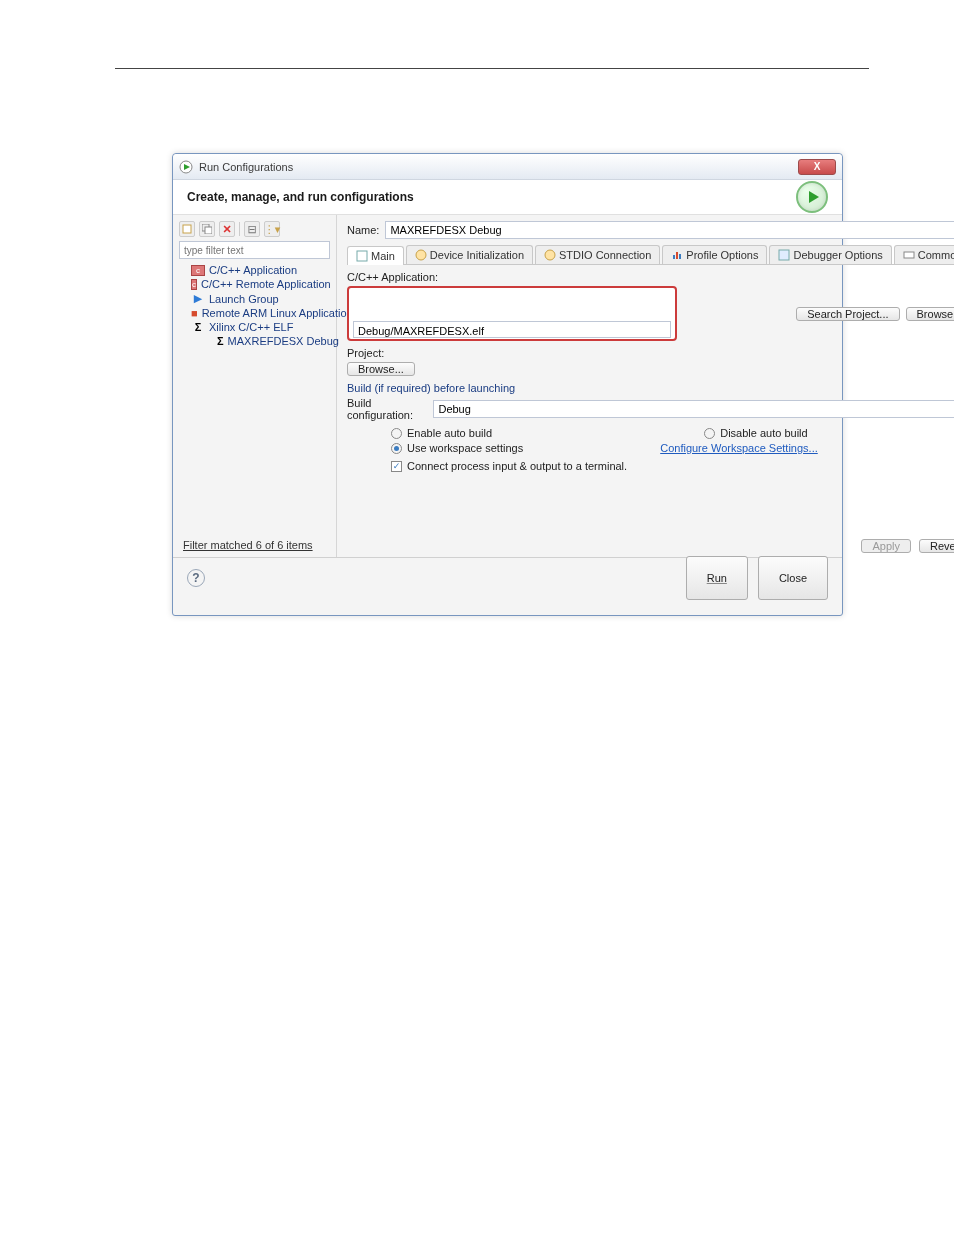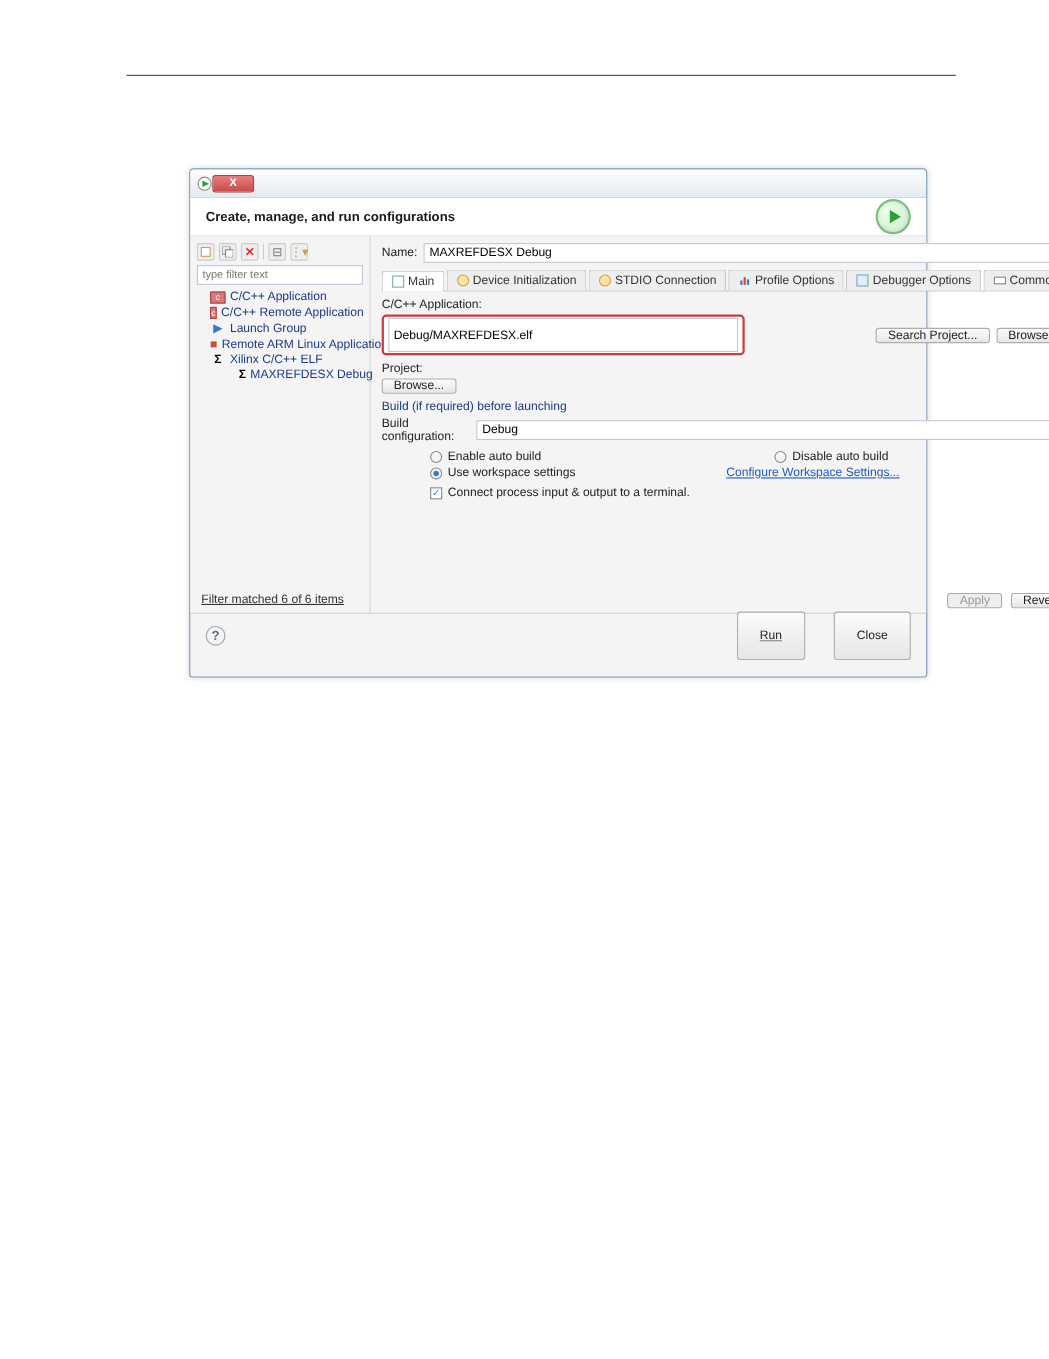--- a/index.html
+++ b/index.html
@@ -64,21 +64,21 @@
     background:#eee; border:1px solid #c8c8c8; border-bottom:none; margin-right:2px;
     border-radius:3px 3px 0 0; color:#333; white-space:nowrap;
   }
   .tab.active { background:#fff; position:relative; top:1px; }
   .tab .ti { width:12px; height:12px; display:inline-block; }
   .section-lbl { color:#222; margin-bottom:3px; }
   .elf-box {
     border:2px solid #cc3b3b; border-radius:4px; padding:1px 4px; display:inline-block;
     background:#fff; width: 330px;
   }
-  .elf-box .inner { border:1px solid #bfc7d6; height:31px; padding:0 4px; display:flex; align-items:center;}
+  .elf-box .inner { border:1px solid #bfc7d6; height:17px; padding:0 4px; display:flex; align-items:flex-end;margin-top:32px;}
   .btn {
     border:1px solid #adadad; background:linear-gradient(#fcfcfc,#e6e6e6);
     padding:0 10px; border-radius:3px; color:#222; white-space:nowrap;
   }
   .btn.dis { color:#9a9a9a; background:#eee; }
   .combo { width:100%; height:18px; border:1px solid #bfc7d6; background:#fff; display:flex; align-items:center; padding:0 4px; margin-bottom:6px;}
   .combo .cv { flex:1; }
   .opts { display:flex; margin-bottom:6px; }
   .opts .col { flex:1; display:flex; flex-direction:column; gap:3px; }
   .radio,.chk { display:flex; align-items:center; gap:5px; color:#222;padding-left:44px; }
@@ -89,34 +89,35 @@
   .right-bottom { margin-top:auto; display:flex; justify-content:flex-end; gap:8px; padding-top:28px;}
   .footer {
     height: 40px; border-top:1px solid #d0d0d0; display:flex; align-items:center;
     padding: 0 14px;
   }
   .help {
     width:18px;height:18px;border:1px solid #9aa7b8;border-radius:50%;color:#5b6b80;
     display:flex;align-items:center;justify-content:center;font-weight:bold;font-size:12px;
   }
   .footer-btns { margin-left:auto; display:flex; gap:10px; }
-  .footer .btn { padding:15px 20px;margin-left:16px; }
+  .footer .btn { padding:15px 20px; }
 </style>
 </head>
 <body>
 <div class="page">
 <div class="hr"></div>
 
 <div class="dialog">
 
   <div class="titlebar">
     <svg width="14" height="14">
           <circle cx="7" cy="7" r="6" fill="#fff" stroke="#888"></circle>
           <polygon points="5,4 11,7 5,10" fill="#2e9e2e"></polygon>
         </svg>
+    <span class="title">Run Configurations</span>
     <div class="win-close">X</div>
   </div>
 
   <div class="header">
     <h2>Create, manage, and run configurations</h2>
     <div class="run-glyph"></div>
   </div>
 
   <div class="body">
     <div class="left">

